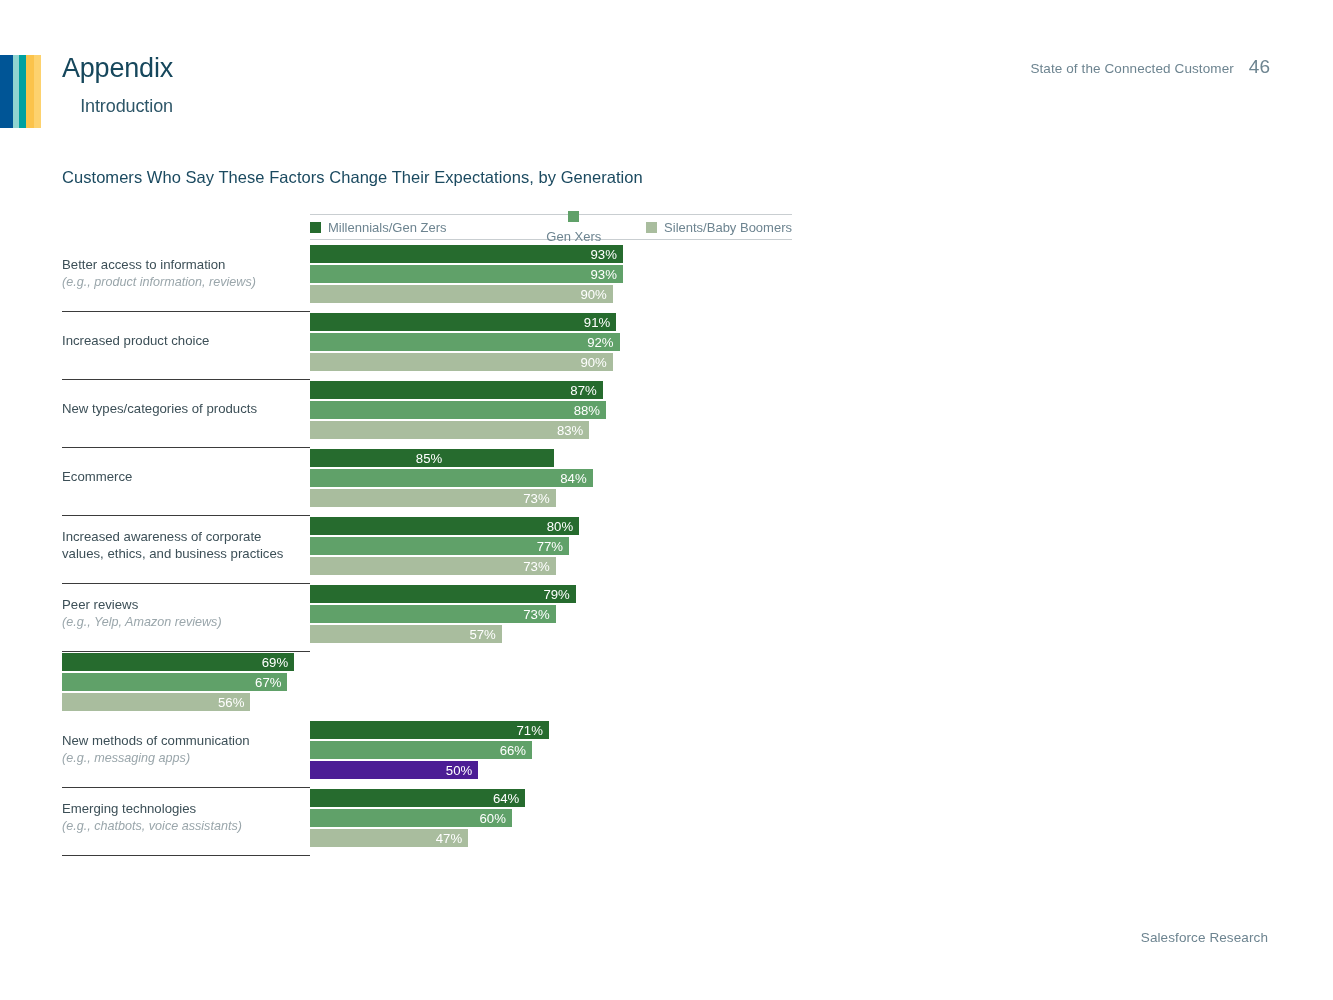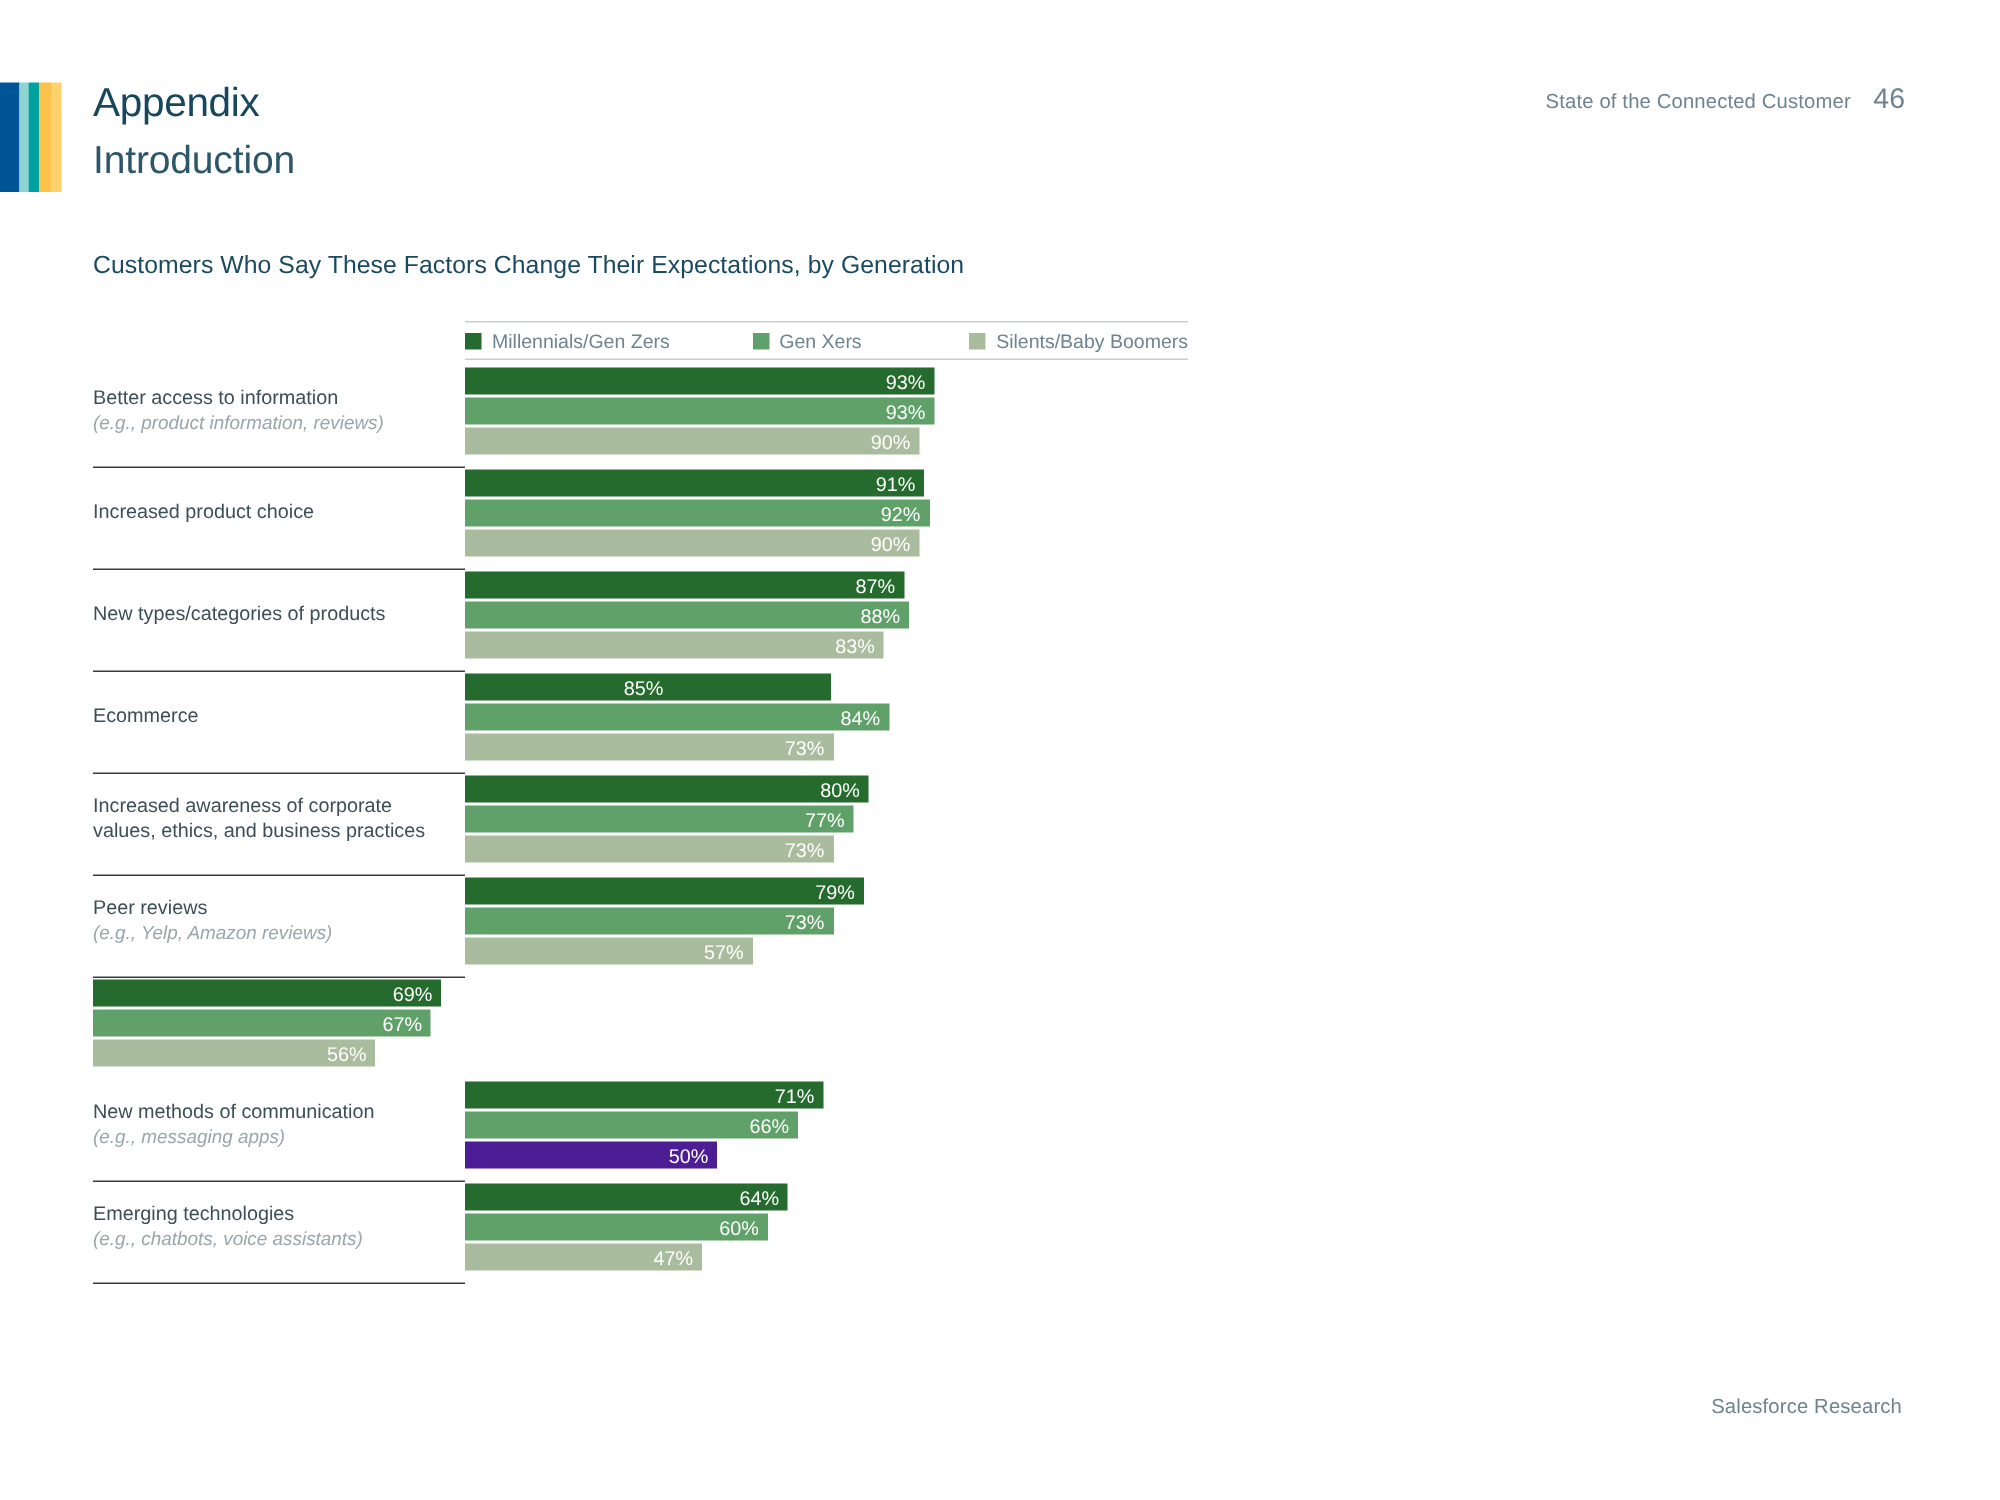--- a/index.html
+++ b/index.html
@@ -23,22 +23,22 @@
   .s2 { width: 7px; }
   .s3 { width: 8px; }
   .s4 { width: 7px; }
 
   .title-block { position: absolute; left: 62px; top: 49px; }
   .title-main {
     font-size: 27px; font-weight: 400; color: #16475c;
     letter-spacing: -0.2px; line-height: 38px;
   }
   .title-sub {
-    font-size: 26px; font-weight: 400; color: #2d5668;
-    letter-spacing: -0.1px; line-height: 34px; margin-top: 2px;
+    font-size: 18px; font-weight: 400; color: #2d5668;
+    letter-spacing: -0.1px; line-height: 34px; margin-top: 2px; text-align: right;
   }
 
   .page-meta {
     position: absolute; right: 63px; top: 56px;
     display: flex; align-items: baseline; gap: 15px;
   }
   .page-meta .doc-name { font-size: 13.5px; color: #6d8490; letter-spacing: .1px; }
   .page-meta .page-num { font-size: 19px; color: #6d8490; }
 
   
@@ -54,21 +54,21 @@
     margin-left: 248px;
     width: 482px;
     border-top: 1px solid #c9ced1;
     border-bottom: 1px solid #c9ced1;
     height: 26px;
     display: flex;
     align-items: center;
   }
   .legend-item { display: flex; align-items: center; gap: 7px; }
   .legend-item:nth-child(1) { width: 196px; }
-  .legend-item:nth-child(2) { width: 148px; }
+  .legend-item:nth-child(2) { width: 148px; flex-direction: column; }
   .legend-swatch { width: 11px; height: 11px; display: inline-block; }
   .legend-label { font-size: 13px; color: #6d8490; white-space: nowrap; }
 
   .groups { position: relative; margin-top: 4px; }
 
   .group {
     position: relative;
     display: flex;
     align-items: stretch;
     padding-bottom: 9px;

